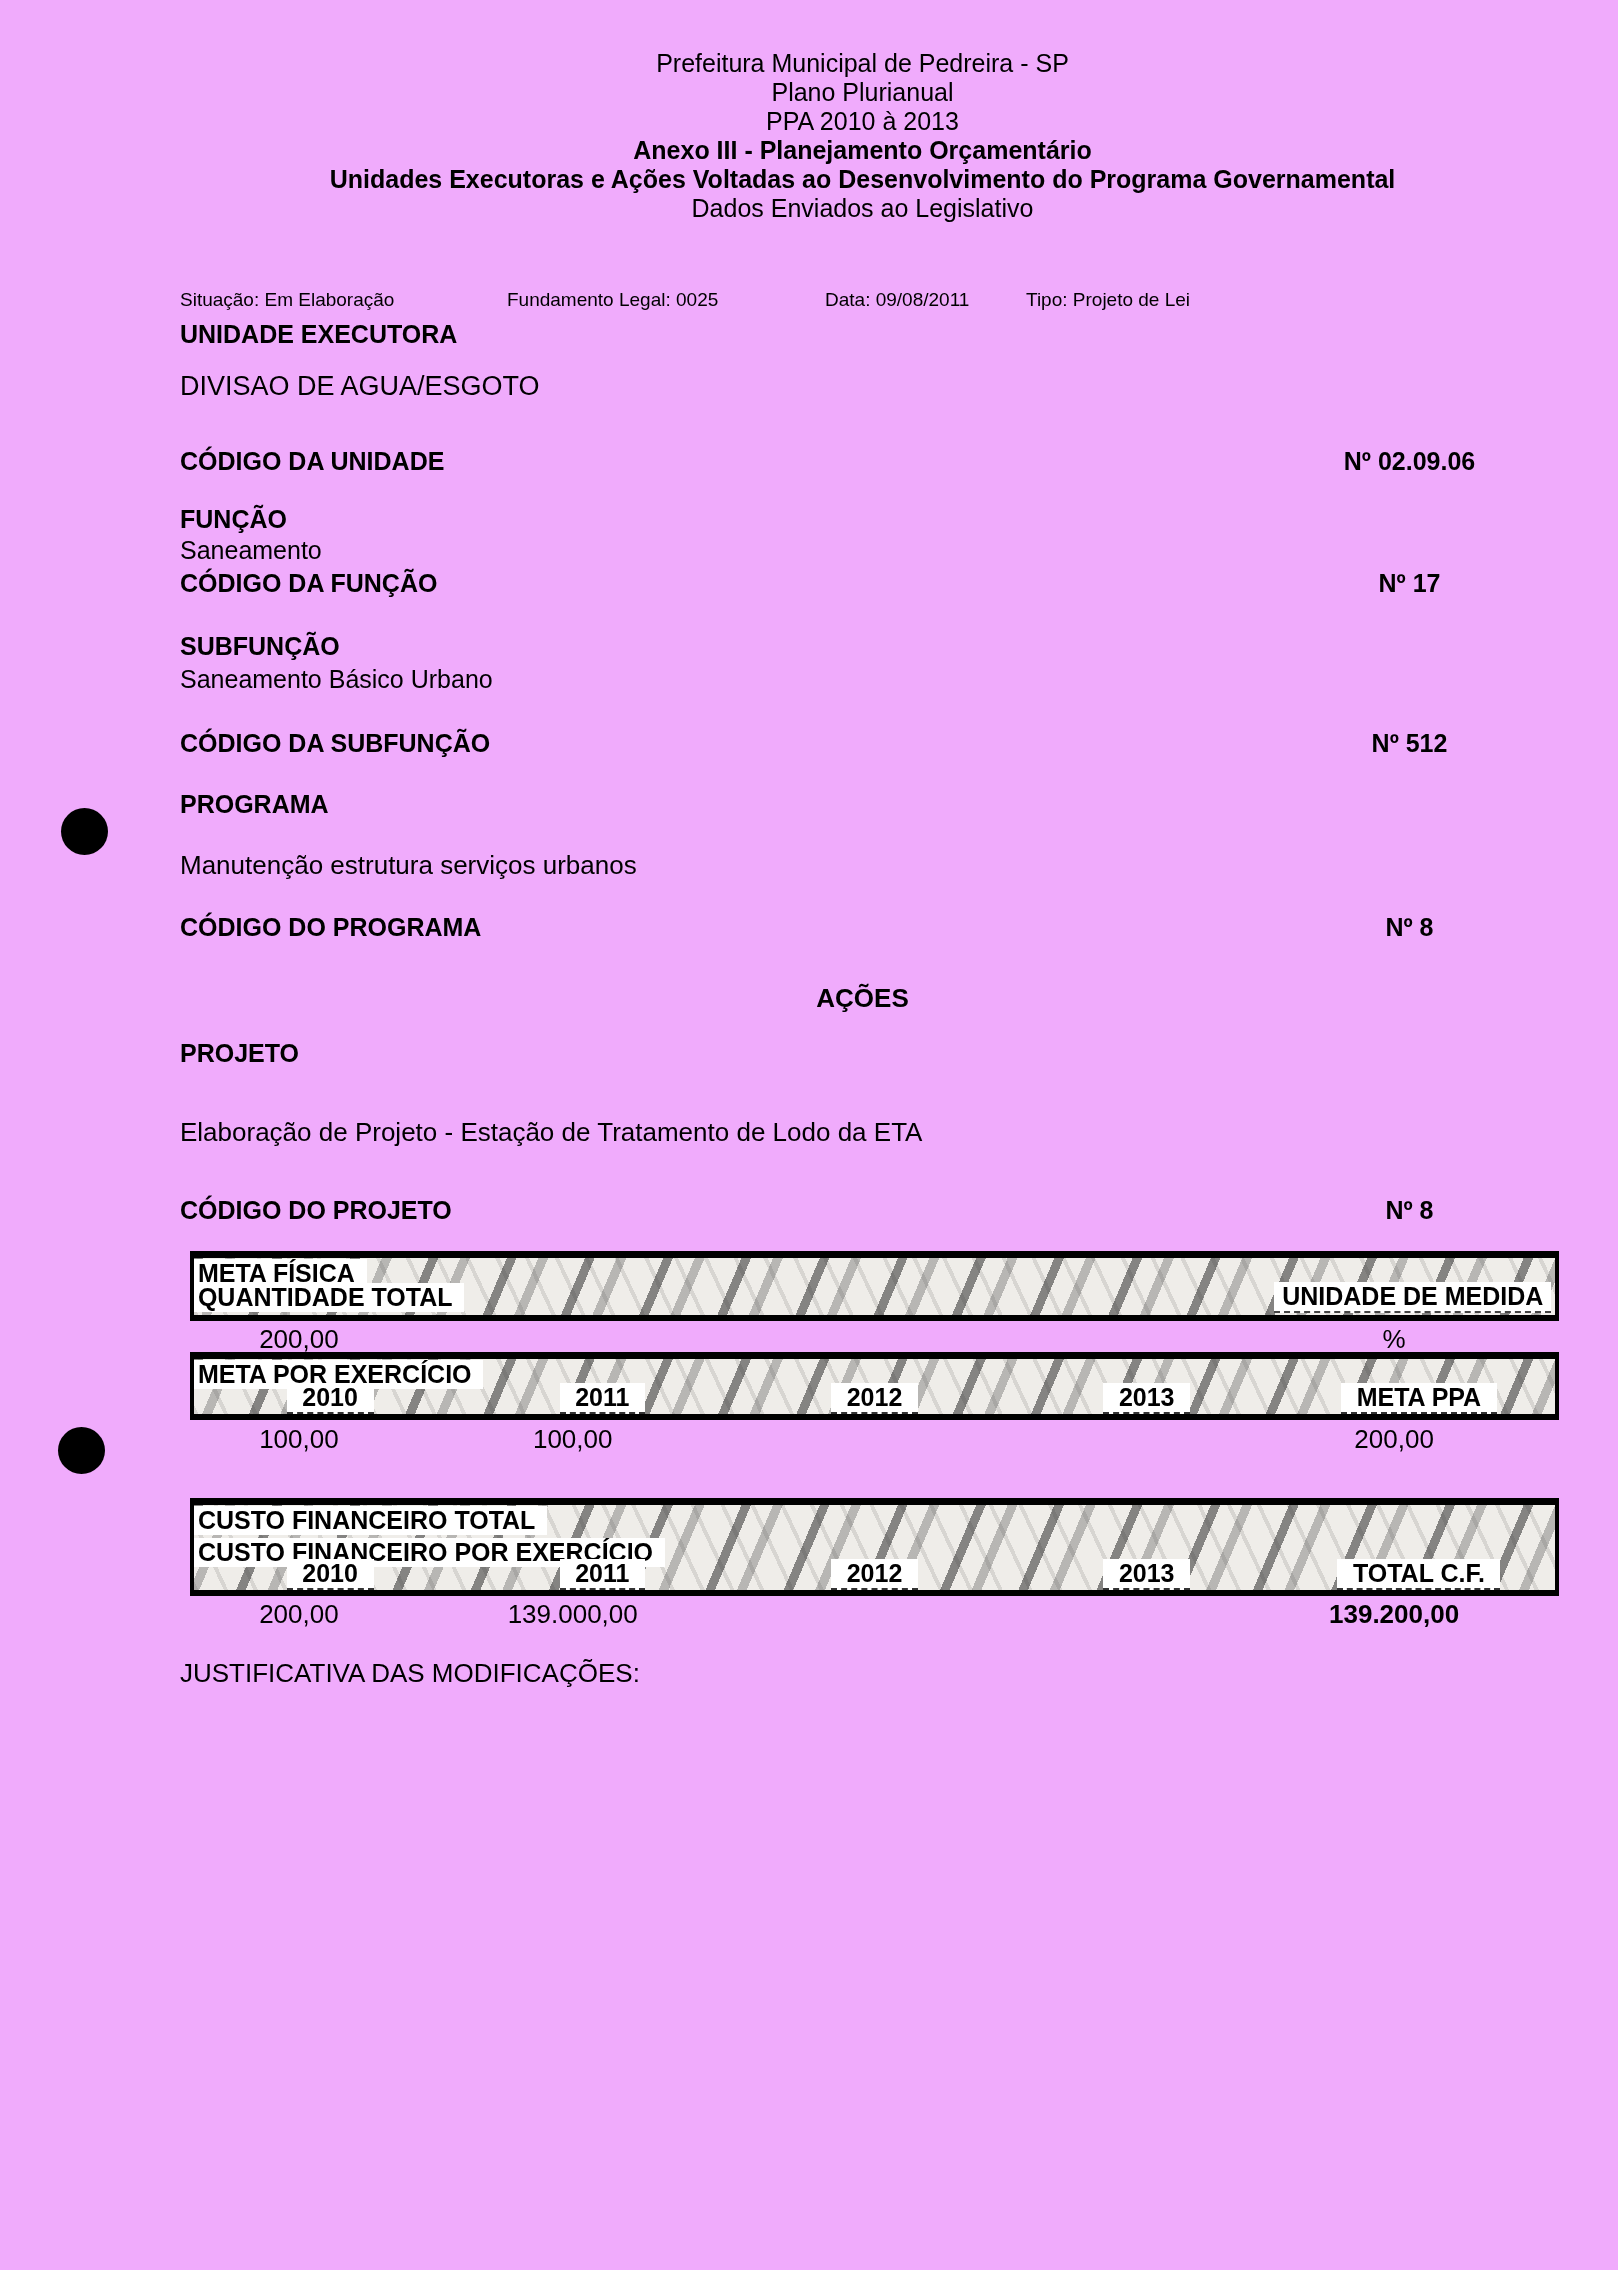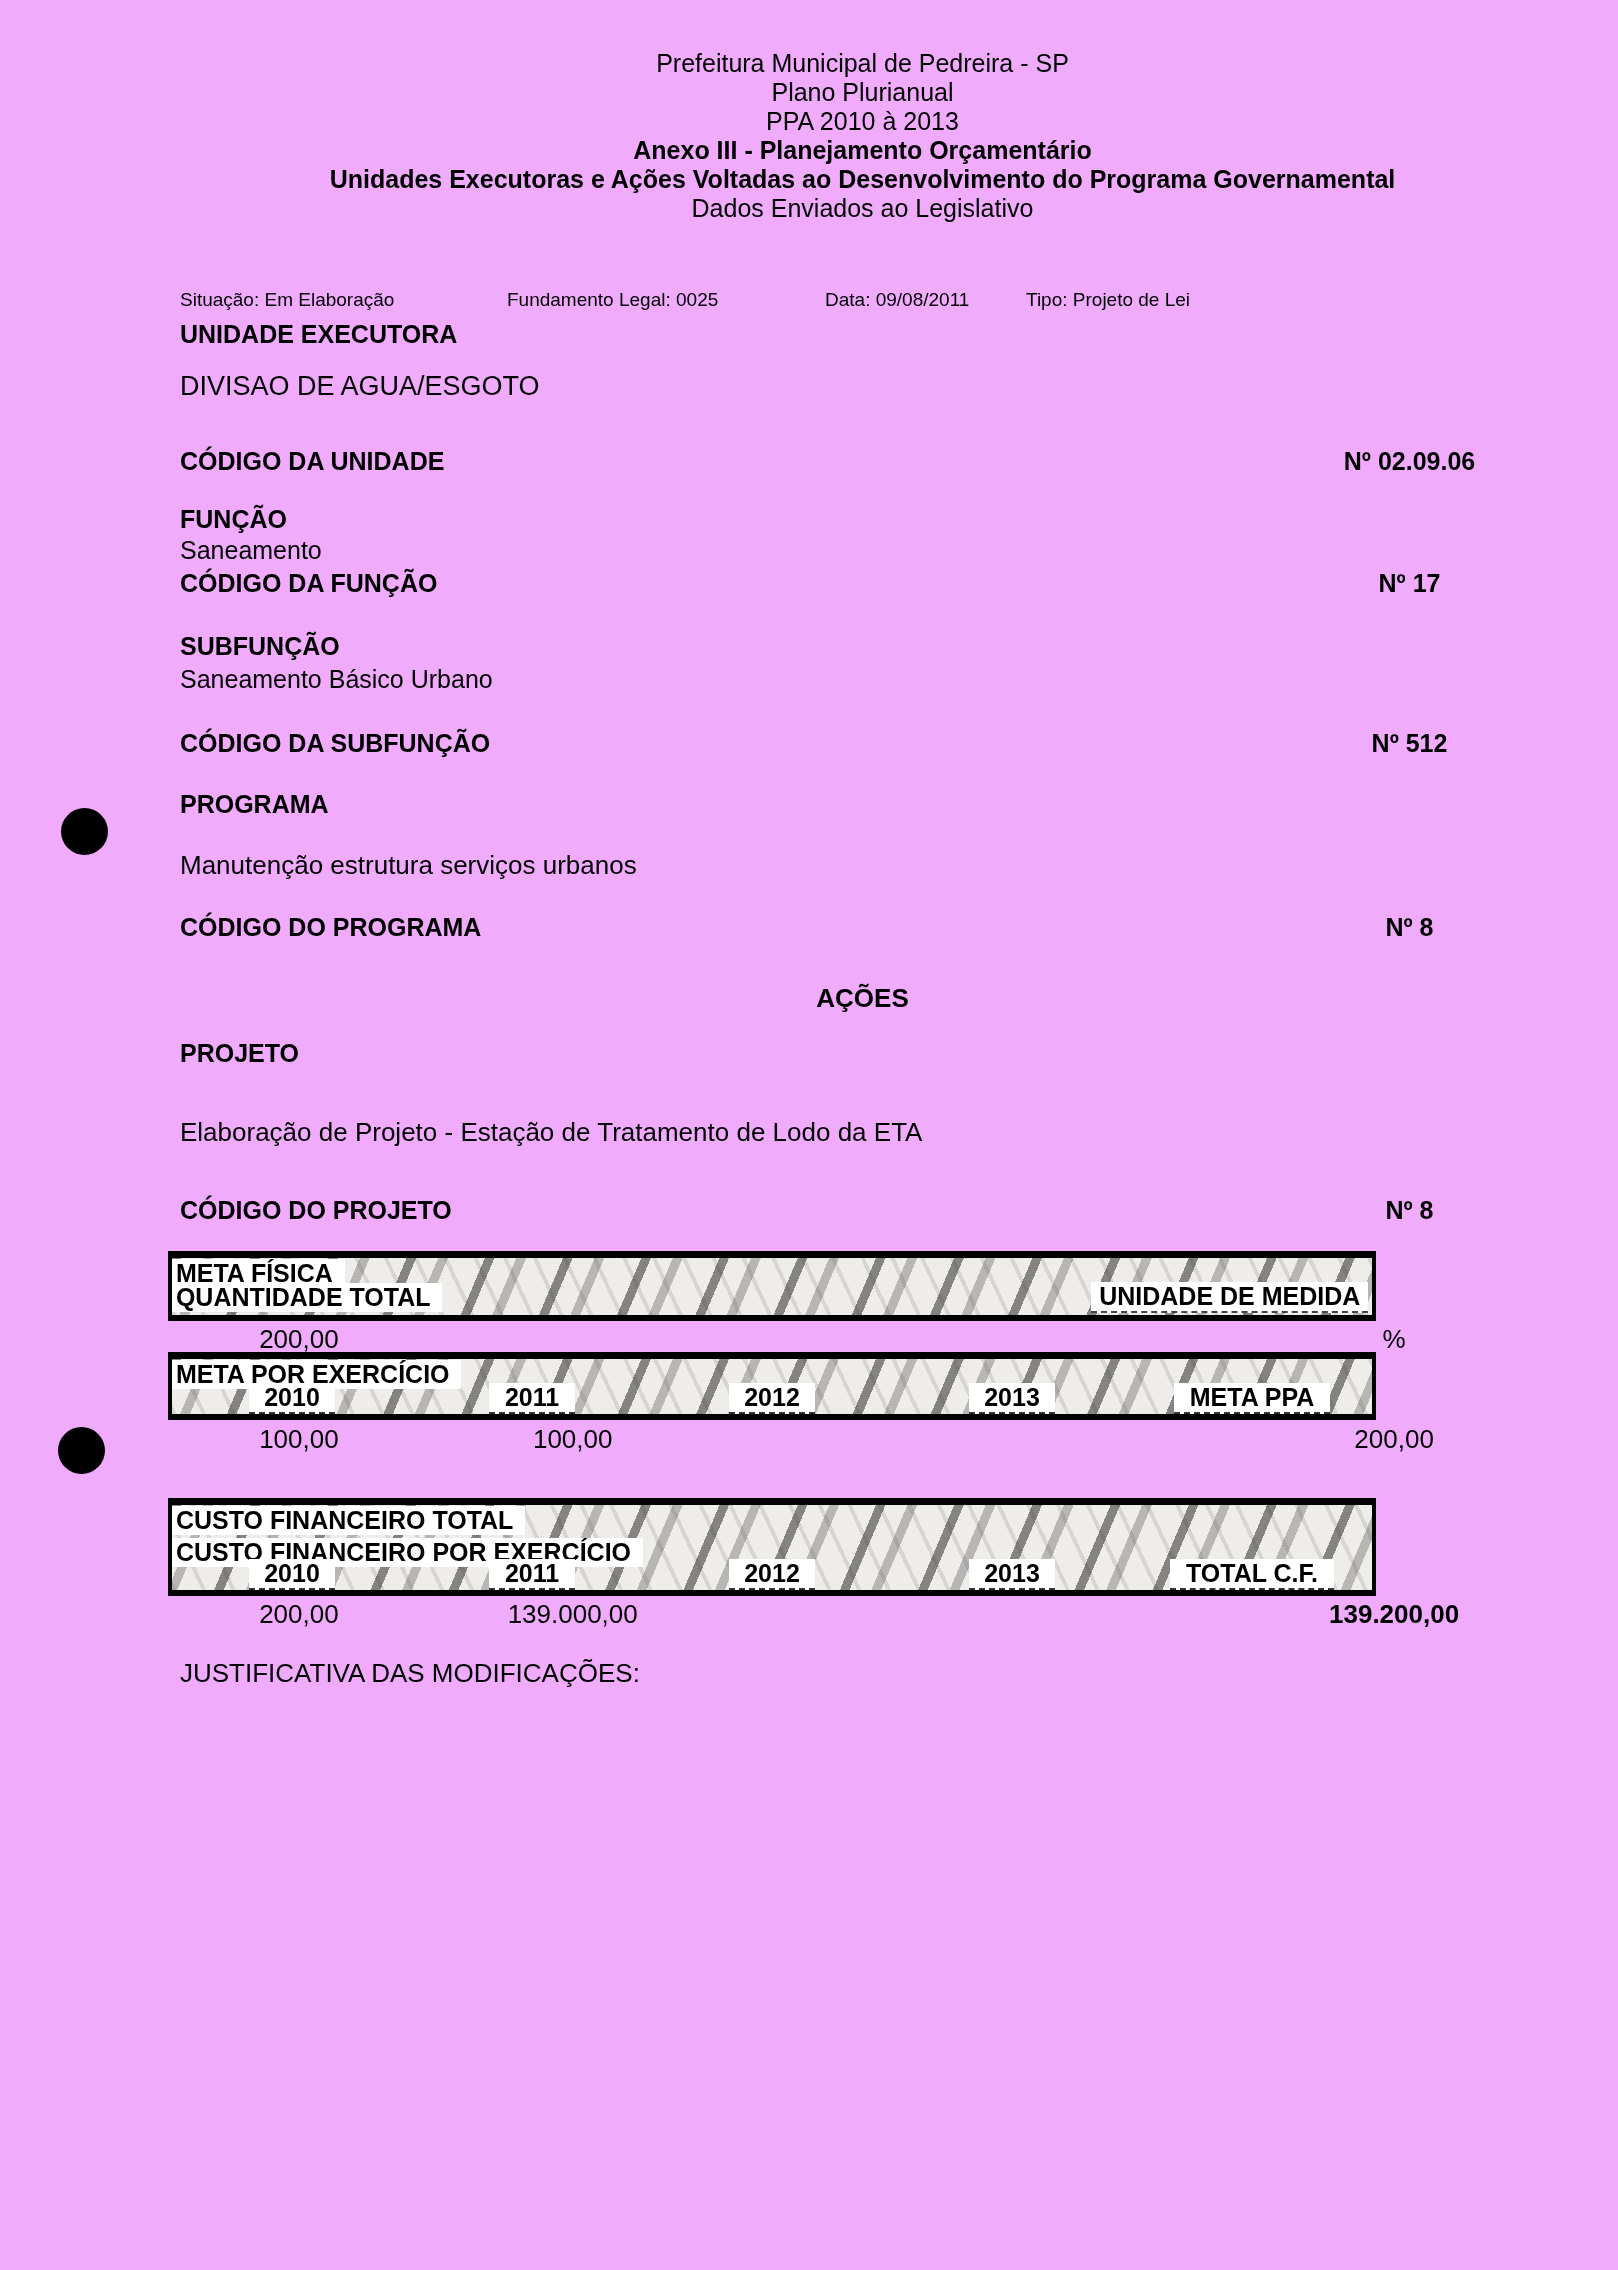--- a/index.html
+++ b/index.html
@@ -38,21 +38,21 @@
   .y-manutencao { top:850px; }
   .y-cod-programa { top:913px; }
   .y-acoes { left:141px; top:983px; width:1443px; text-align:center; font-size:26px; font-weight:bold; }
   .y-projeto { top:1039px; }
   .y-elaboracao { top:1117px; }
   .y-cod-projeto { top:1196px; }
   .y-justificativa { top:1658px; }
 
   
   .band {
-    position:absolute; left:168px; width:1208px; box-sizing:border-box;
+    position:absolute; left:190px; width:1369px; box-sizing:border-box;
     border:4.9px solid #000; border-top-width:7.8px; border-bottom-width:6.8px;
     background-color:#efede9;
     background-image:
       repeating-linear-gradient(113deg,
         rgba(45,45,45,.55) 0 8.8px, rgba(255,255,255,0) 8.8px 29px,
         rgba(80,80,80,.35) 29px 38px, rgba(255,255,255,0) 38px 72px),
       repeating-linear-gradient(65deg,
         rgba(0,0,0,.10) 0 3.9px, rgba(255,255,255,0) 3.9px 27px);
   }
   .band-meta1 { top:1251px; height:70px; }

